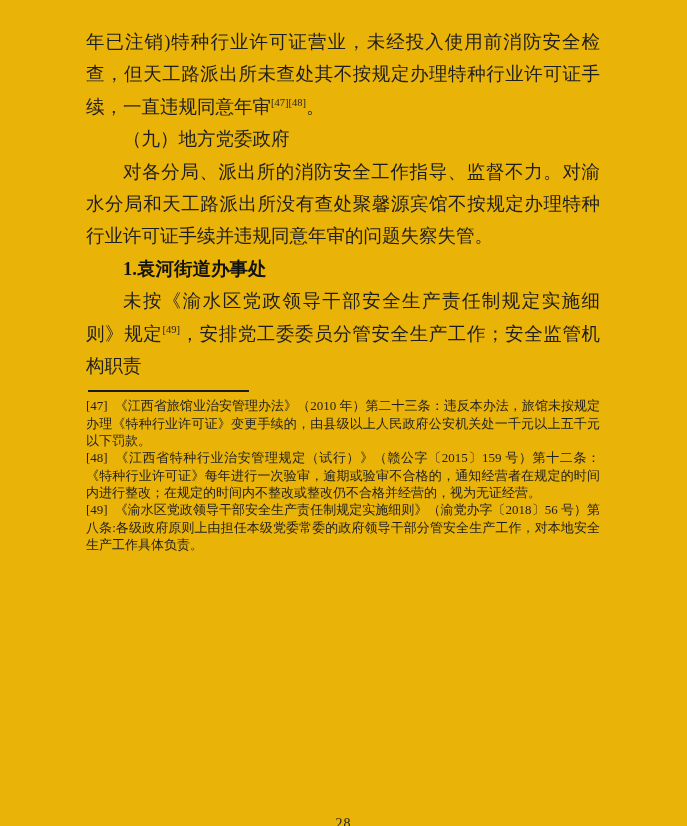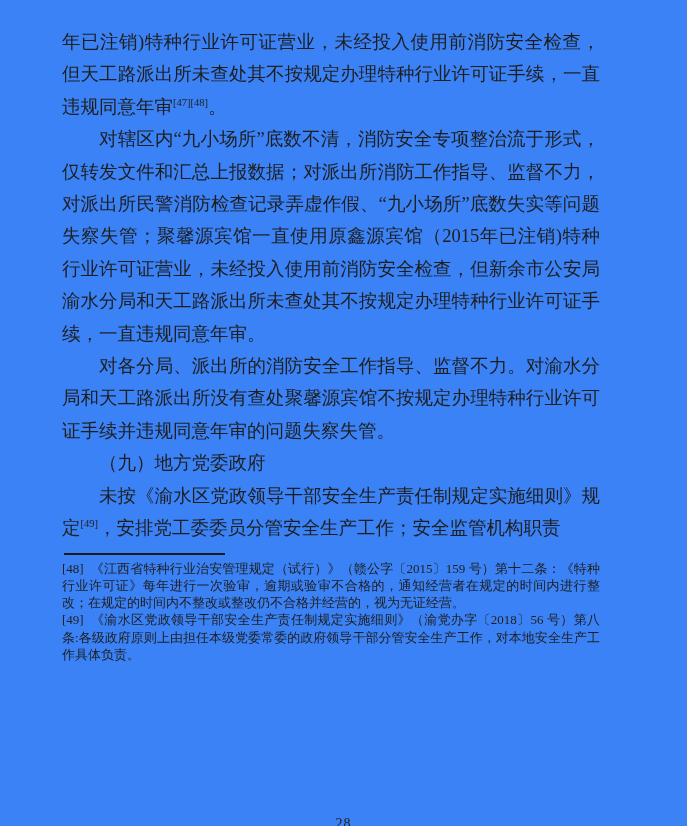--- a/index.html
+++ b/index.html
@@ -4,24 +4,24 @@
 <style>
   html, body {
     margin: 0;
     padding: 0;
     background: #ffffff;
   }
   .page {
     position: relative;
     width: 687px;
     height: 826px;
-    background: #3b82f6;
+    background: #eab308;
     overflow: hidden;
     box-sizing: border-box;
-    padding: 26px 87px 0 62px;
+    padding: 26px 87px 0 86px;
     font-family: "Liberation Serif", "DejaVu Serif", serif;
     color: #1e1e1e;
   }
   .body-text {
     font-size: 18.5px;
     line-height: 32.4px;
     text-align: justify;
     text-justify: inter-ideograph;
   }
   .body-text p, .body-text h3 {
@@ -84,35 +84,36 @@
 </head>
 <body>
 
 <div class="page">
 
   <div class="body-text">
 
     <p class="para no-indent"><span>年已注销)特种行业许可证营业，未经投入使用前消防安全检查，但天工路派出所未查处其不按规定办理特种行业许可证手续，一直违规同意年审</span><sup class="fn-ref">[47][48]</sup><span>。</span></p>
 
 
-    <p class="para">对辖区内“九小场所”底数不清，消防安全专项整治流于形式，仅转发文件和汇总上报数据；对派出所消防工作指导、监督不力，对派出所民警消防检查记录弄虚作假、“九小场所”底数失实等问题失察失管；聚馨源宾馆一直使用原鑫源宾馆（2015年已注销)特种行业许可证营业，未经投入使用前消防安全检查，但新余市公安局渝水分局和天工路派出所未查处其不按规定办理特种行业许可证手续，一直违规同意年审。</p>
 
+
+    <p class="para section-heading">（九）地方党委政府</p>
 
     <p class="para">对各分局、派出所的消防安全工作指导、监督不力。对渝水分局和天工路派出所没有查处聚馨源宾馆不按规定办理特种行业许可证手续并违规同意年审的问题失察失管。</p>
 
-    <p class="para section-heading">（九）地方党委政府</p>
-
+    <h3 class="heading">1.袁河街道办事处</h3>
 
     <p class="para"><span>未按《渝水区党政领导干部安全生产责任制规定实施细则》规定</span><sup class="fn-ref">[49]</sup><span>，安排党工委委员分管安全生产工作；安全监管机构职责</span></p>
 
   </div>
 
   <div class="footnotes">
     <div class="footnote-rule"></div>
 
+    <p class="footnote"><span class="fn-marker">[47]</span><span>《江西省旅馆业治安管理办法》（2010 年）第二十三条：违反本办法，旅馆未按规定办理《特种行业许可证》变更手续的，由县级以上人民政府公安机关处一千元以上五千元以下罚款。</span></p>
 
     <p class="footnote"><span class="fn-marker">[48]</span><span>《江西省特种行业治安管理规定（试行）》（赣公字〔2015〕159 号）第十二条：《特种行业许可证》每年进行一次验审，逾期或验审不合格的，通知经营者在规定的时间内进行整改；在规定的时间内不整改或整改仍不合格并经营的，视为无证经营。</span></p>
 
     <p class="footnote"><span class="fn-marker">[49]</span><span>《渝水区党政领导干部安全生产责任制规定实施细则》（渝党办字〔2018〕56 号）第八条:各级政府原则上由担任本级党委常委的政府领导干部分管安全生产工作，对本地安全生产工作具体负责。</span></p>
   </div>
 
   <div class="page-number">28</div>
 
 </div>
 

